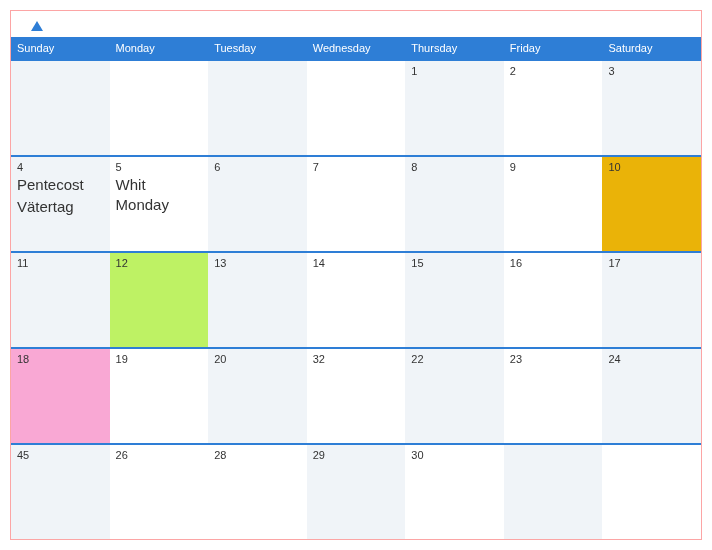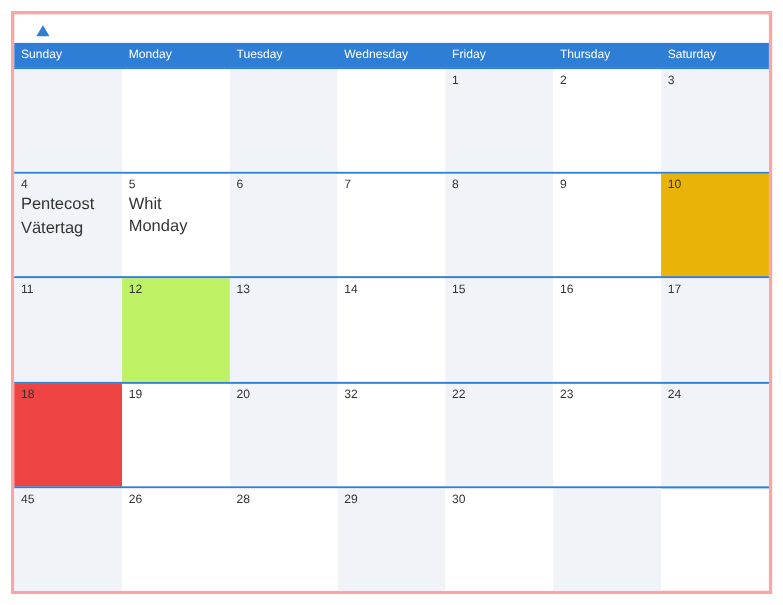--- a/index.html
+++ b/index.html
@@ -8,21 +8,21 @@
       height: 550px;
       background: #fff;
       font-family: Arial, sans-serif;
       display: flex;
       align-items: center;
       justify-content: center;
     }
     .calendar-wrapper {
       width: 692px;
       height: 530px;
-      border: 3px solid #fca5a5;
+      border: 1px solid #fca5a5;
       background: #fff;
       display: flex;
       flex-direction: column;
     }
     .header {
       display: flex;
       align-items: center;
       justify-content: space-between;
       padding: 10px 16px 6px 16px;
     }
@@ -128,22 +128,22 @@
     <div class="calendar-title"></div>
     <div class="country-label"></div>
   </div>
 
   <div class="days-header">
 
   <div class="day-name">Sunday</div>
       <div class="day-name">Monday</div>
       <div class="day-name">Tuesday</div>
       <div class="day-name">Wednesday</div>
+      <div class="day-name">Thursday</div>
       <div class="day-name">Friday</div>
-      <div class="day-name">Thursday</div>
       <div class="day-name">Saturday</div>
     </div>
 
   <div class="calendar-grid">
 
   <div class="week-row">
         <div class="day-cell" style="background: rgb(240, 244, 248);"></div>
         <div class="day-cell" style="background: rgb(255, 255, 255);"></div>
         <div class="day-cell" style="background: rgb(240, 244, 248);"></div>
         <div class="day-cell" style="background: rgb(255, 255, 255);"></div>
@@ -200,21 +200,21 @@
           <div class="day-number">15</div>
         </div>
         <div class="day-cell" style="background: rgb(255, 255, 255);">
           <div class="day-number">16</div>
         </div>
         <div class="day-cell" style="background: rgb(240, 244, 248);">
           <div class="day-number">17</div>
         </div>
       </div>
       <div class="week-row">
-        <div class="day-cell" style="background: #ef4444;">
+        <div class="day-cell" style="background: #f9a8d4;">
           <div class="day-number">18</div>
         </div>
         <div class="day-cell" style="background: rgb(255, 255, 255);">
           <div class="day-number">19</div>
         </div>
         <div class="day-cell" style="background: rgb(240, 244, 248);">
           <div class="day-number">20</div>
         </div>
         <div class="day-cell" style="background: rgb(255, 255, 255);">
           <div class="day-number">32</div>

